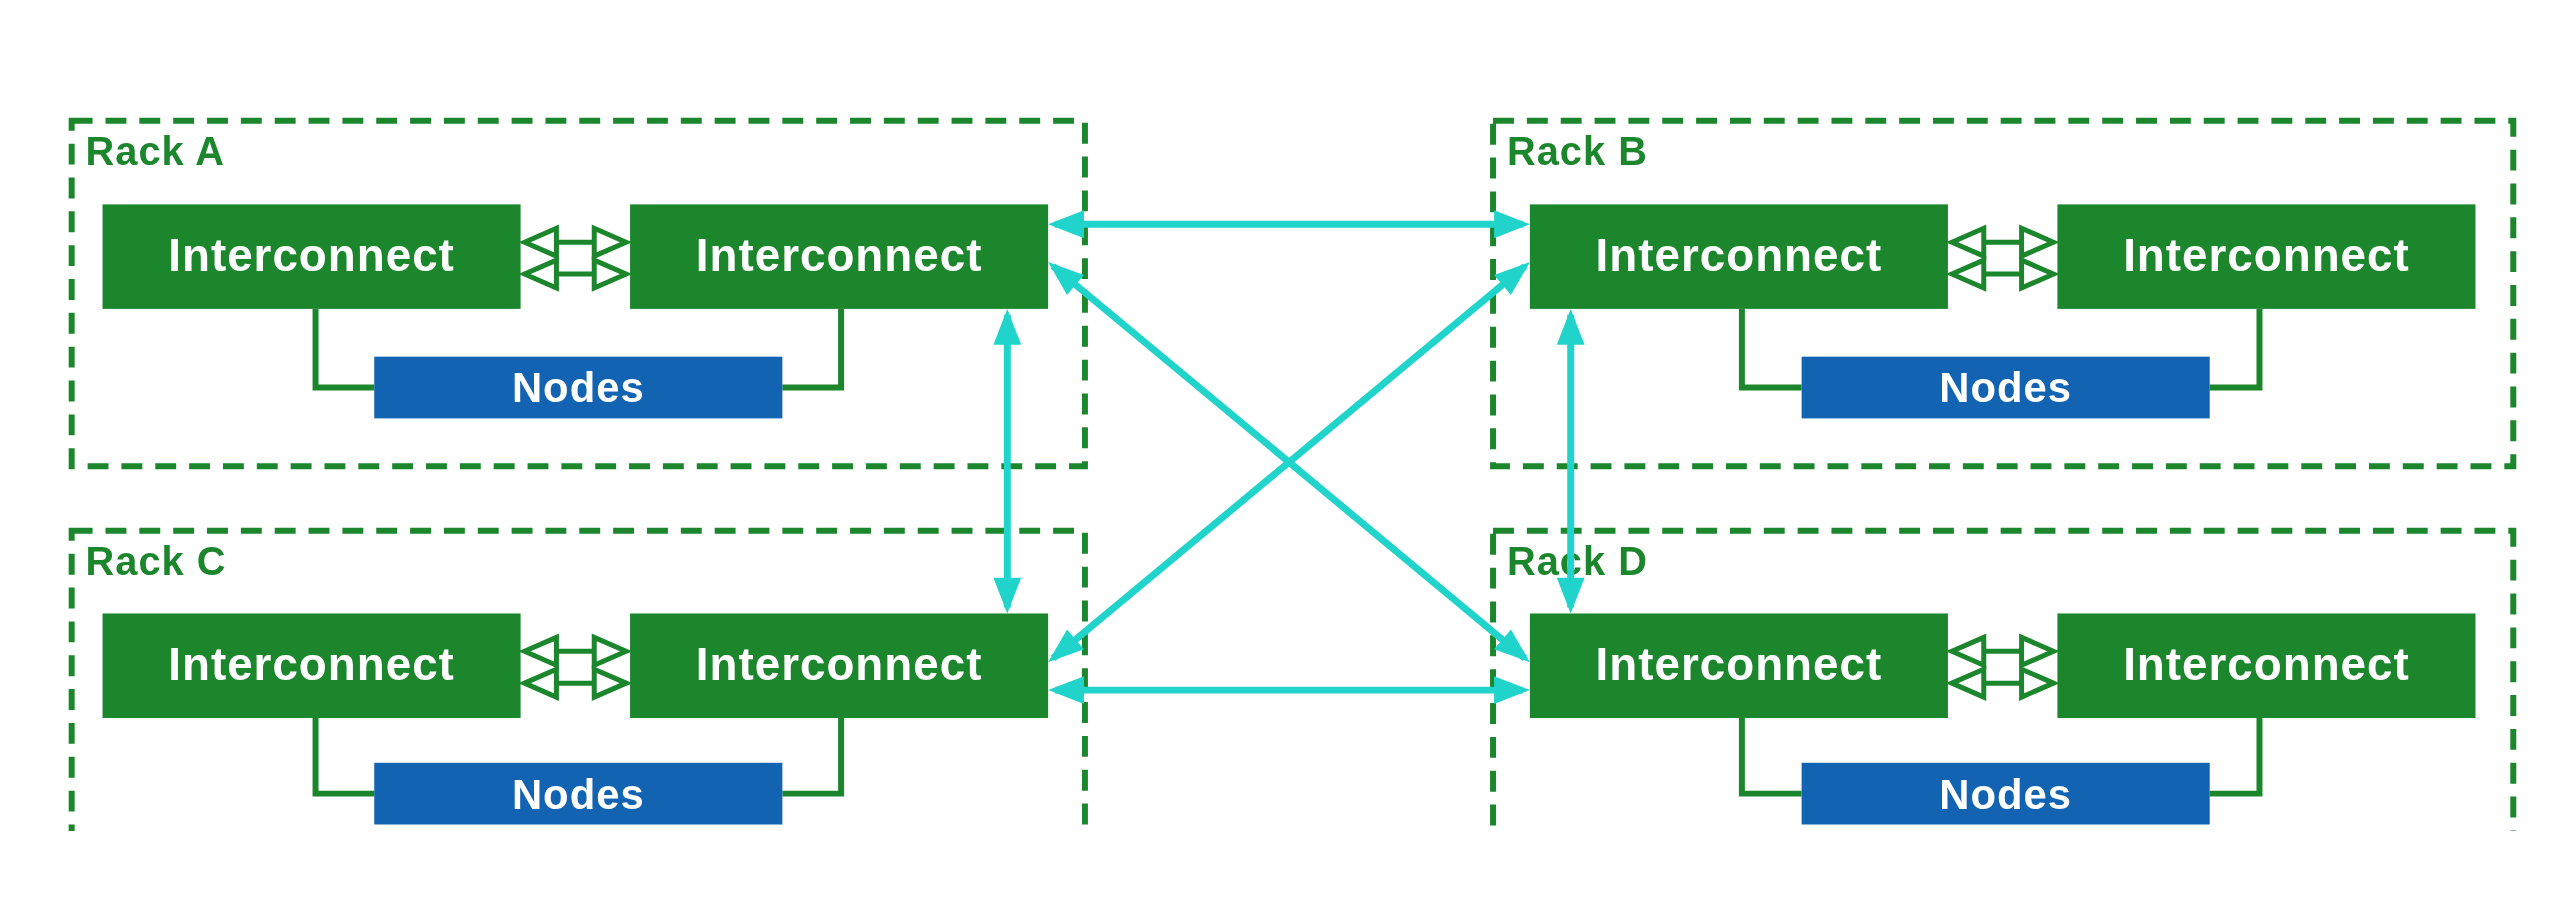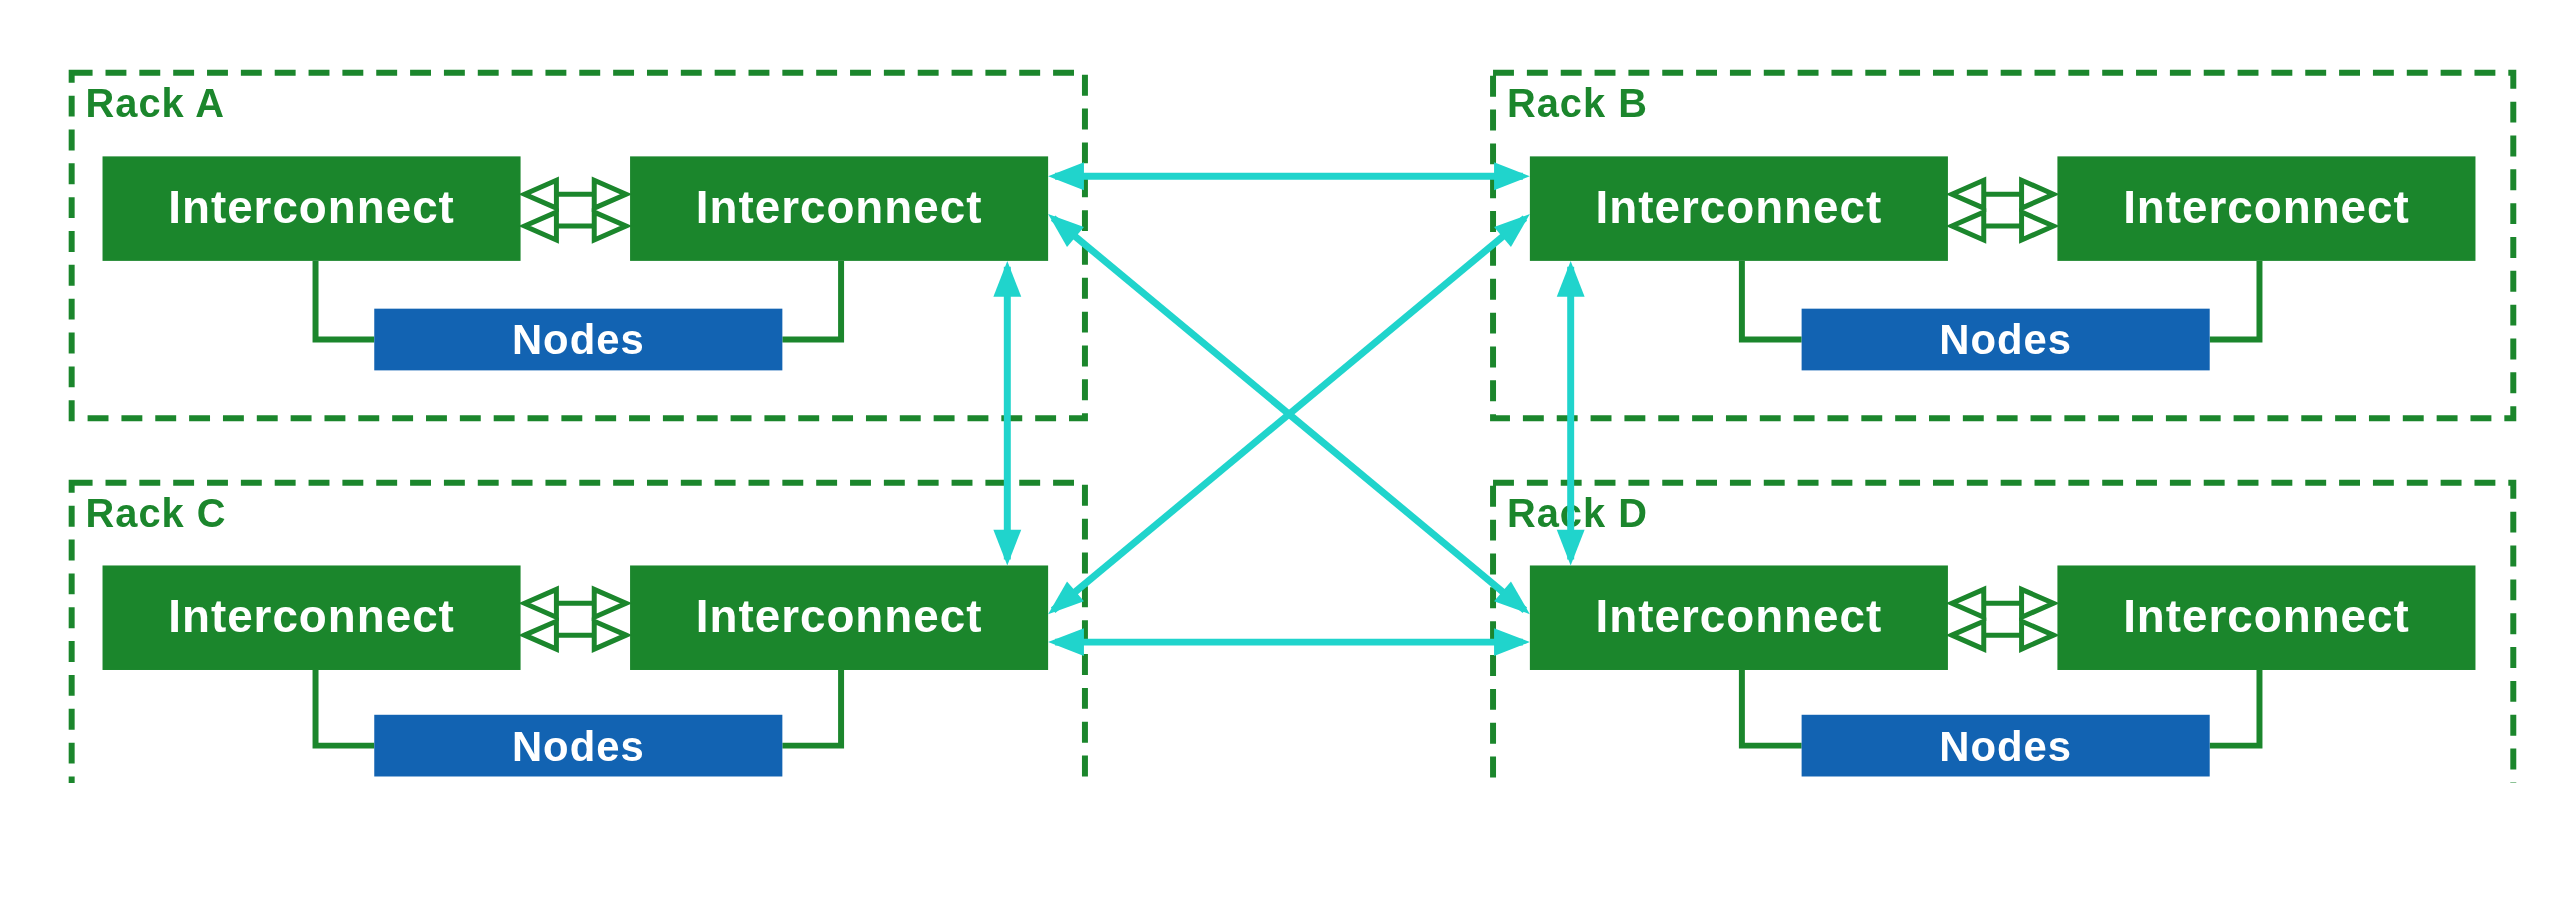--- a/index.html
+++ b/index.html
@@ -3,21 +3,21 @@
 <meta charset="utf-8">
 <style>
   :root{
     --green:#1b862c;
     --cyan:#20d4cc;
     --blue:#1263b2;
     --boxtext:#ffffff;
     --bg:#ffffff;
   }
   html,body{margin:0;padding:0;background:var(--bg);}
-  .stage{width:2576px;height:783px;position:relative;background:var(--bg);}
+  .stage{width:2576px;height:783px;position:relative;background:var(--bg);margin-top:48px;}
   svg{display:block;font-family:"Liberation Sans", sans-serif;}
   .rack-border{fill:none;stroke:var(--green);stroke-width:6;stroke-dasharray:21 13;}
   .rack-label{fill:var(--green);font-size:40px;font-weight:bold;letter-spacing:1px;}
   .ic-box{fill:var(--green);stroke:none;}
   .nodes-box{fill:var(--blue);stroke:none;}
   .box-text{fill:var(--boxtext);font-size:46px;font-weight:bold;text-anchor:middle;letter-spacing:1px;}
   .nodes-text{fill:var(--boxtext);font-size:42px;font-weight:bold;text-anchor:middle;letter-spacing:1px;}
   .green-link{stroke:var(--green);stroke-width:6;fill:none;}
   .green-shaft{stroke:var(--green);stroke-width:5;fill:none;}
   .green-head{fill:#ffffff;stroke:var(--green);stroke-width:5;stroke-linejoin:miter;}

